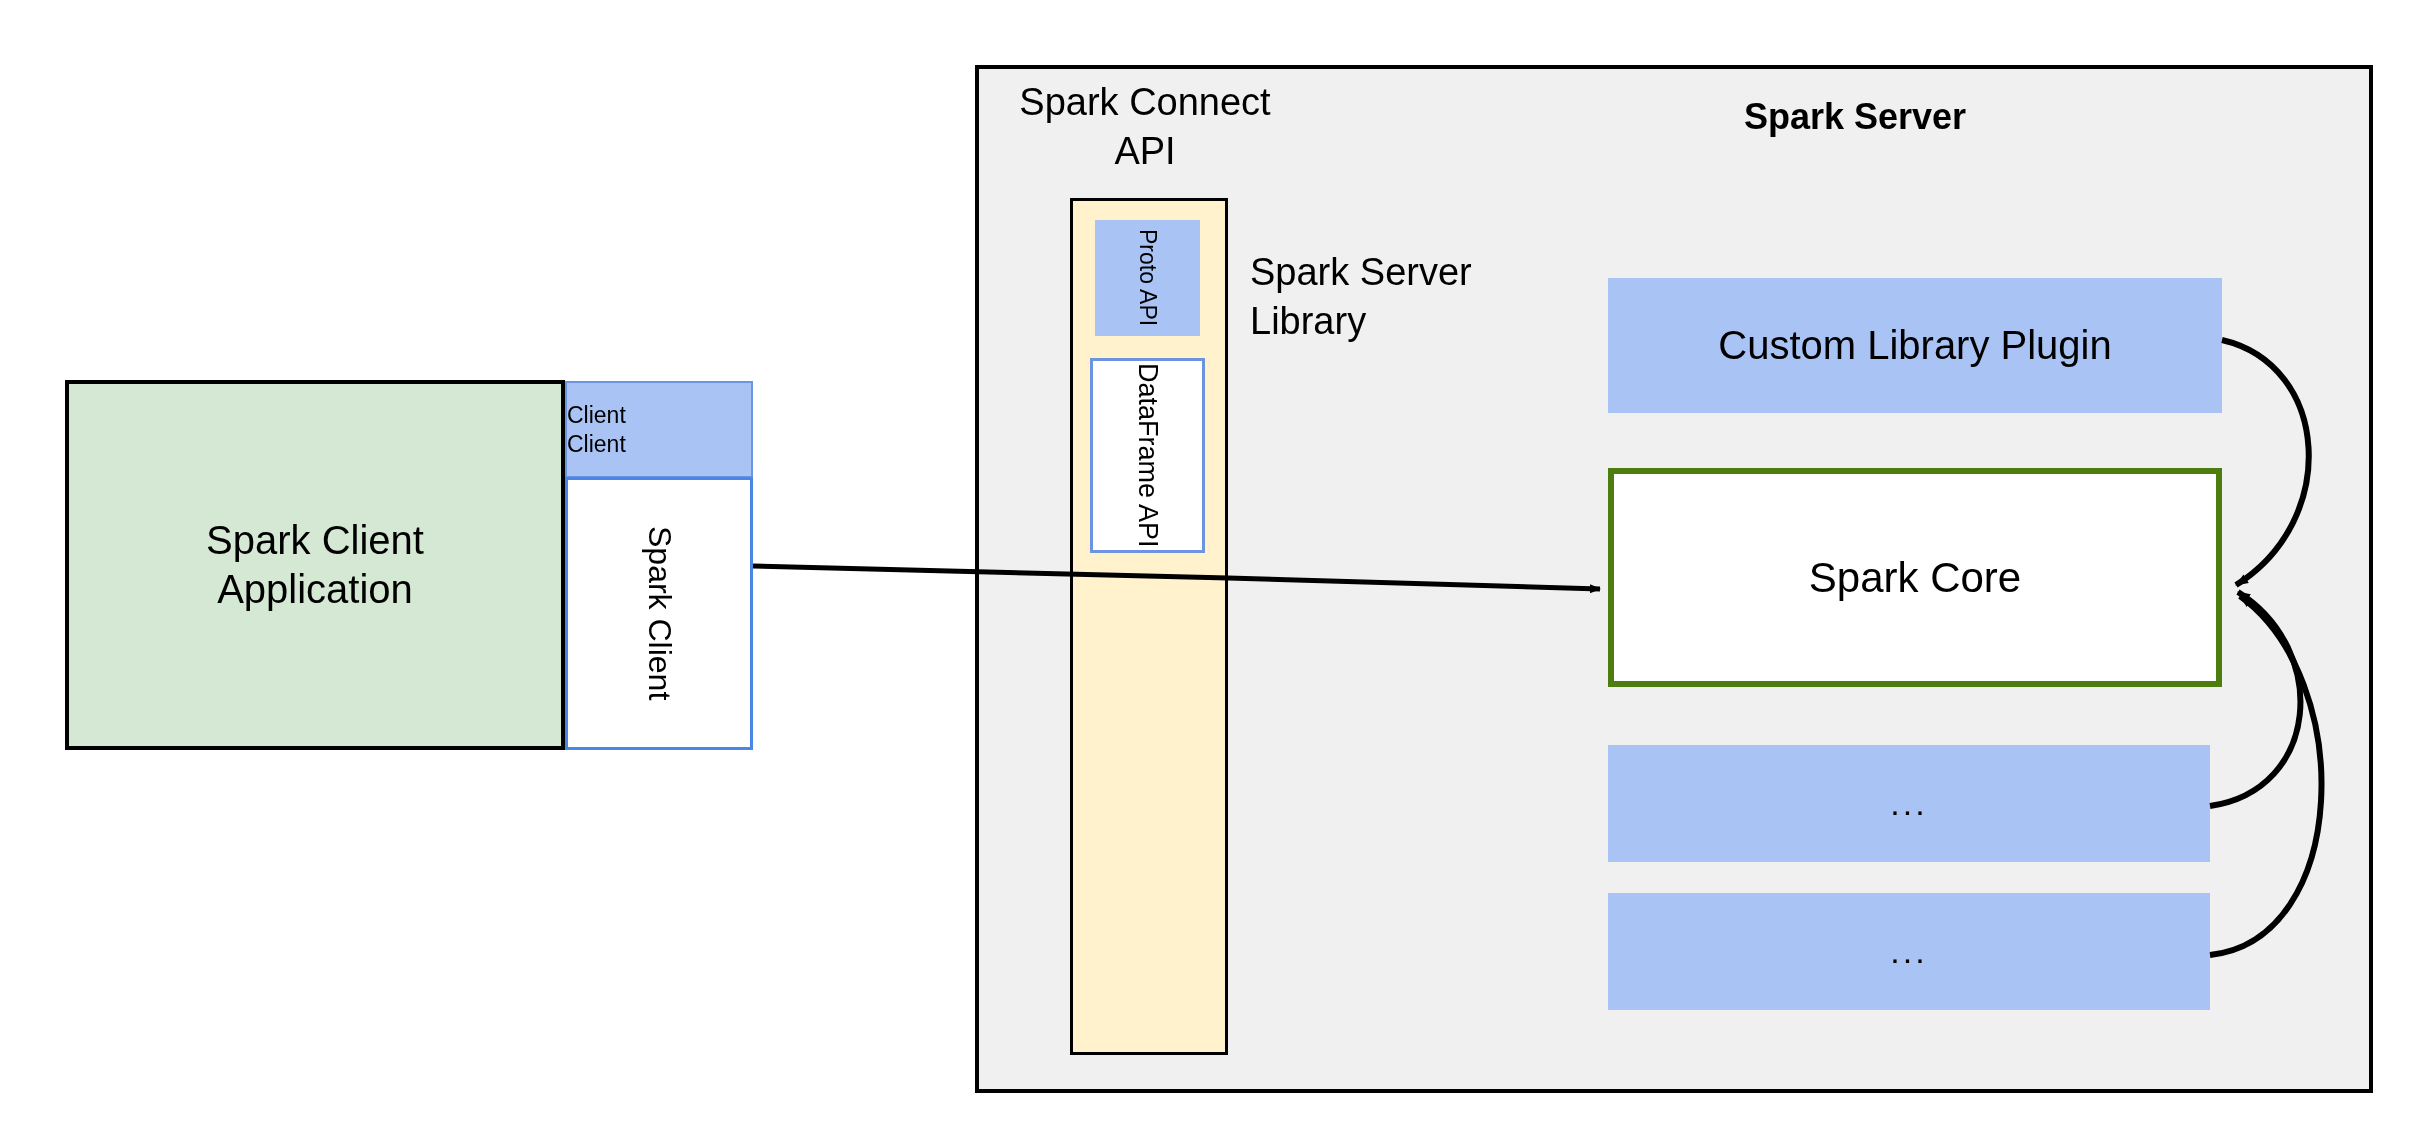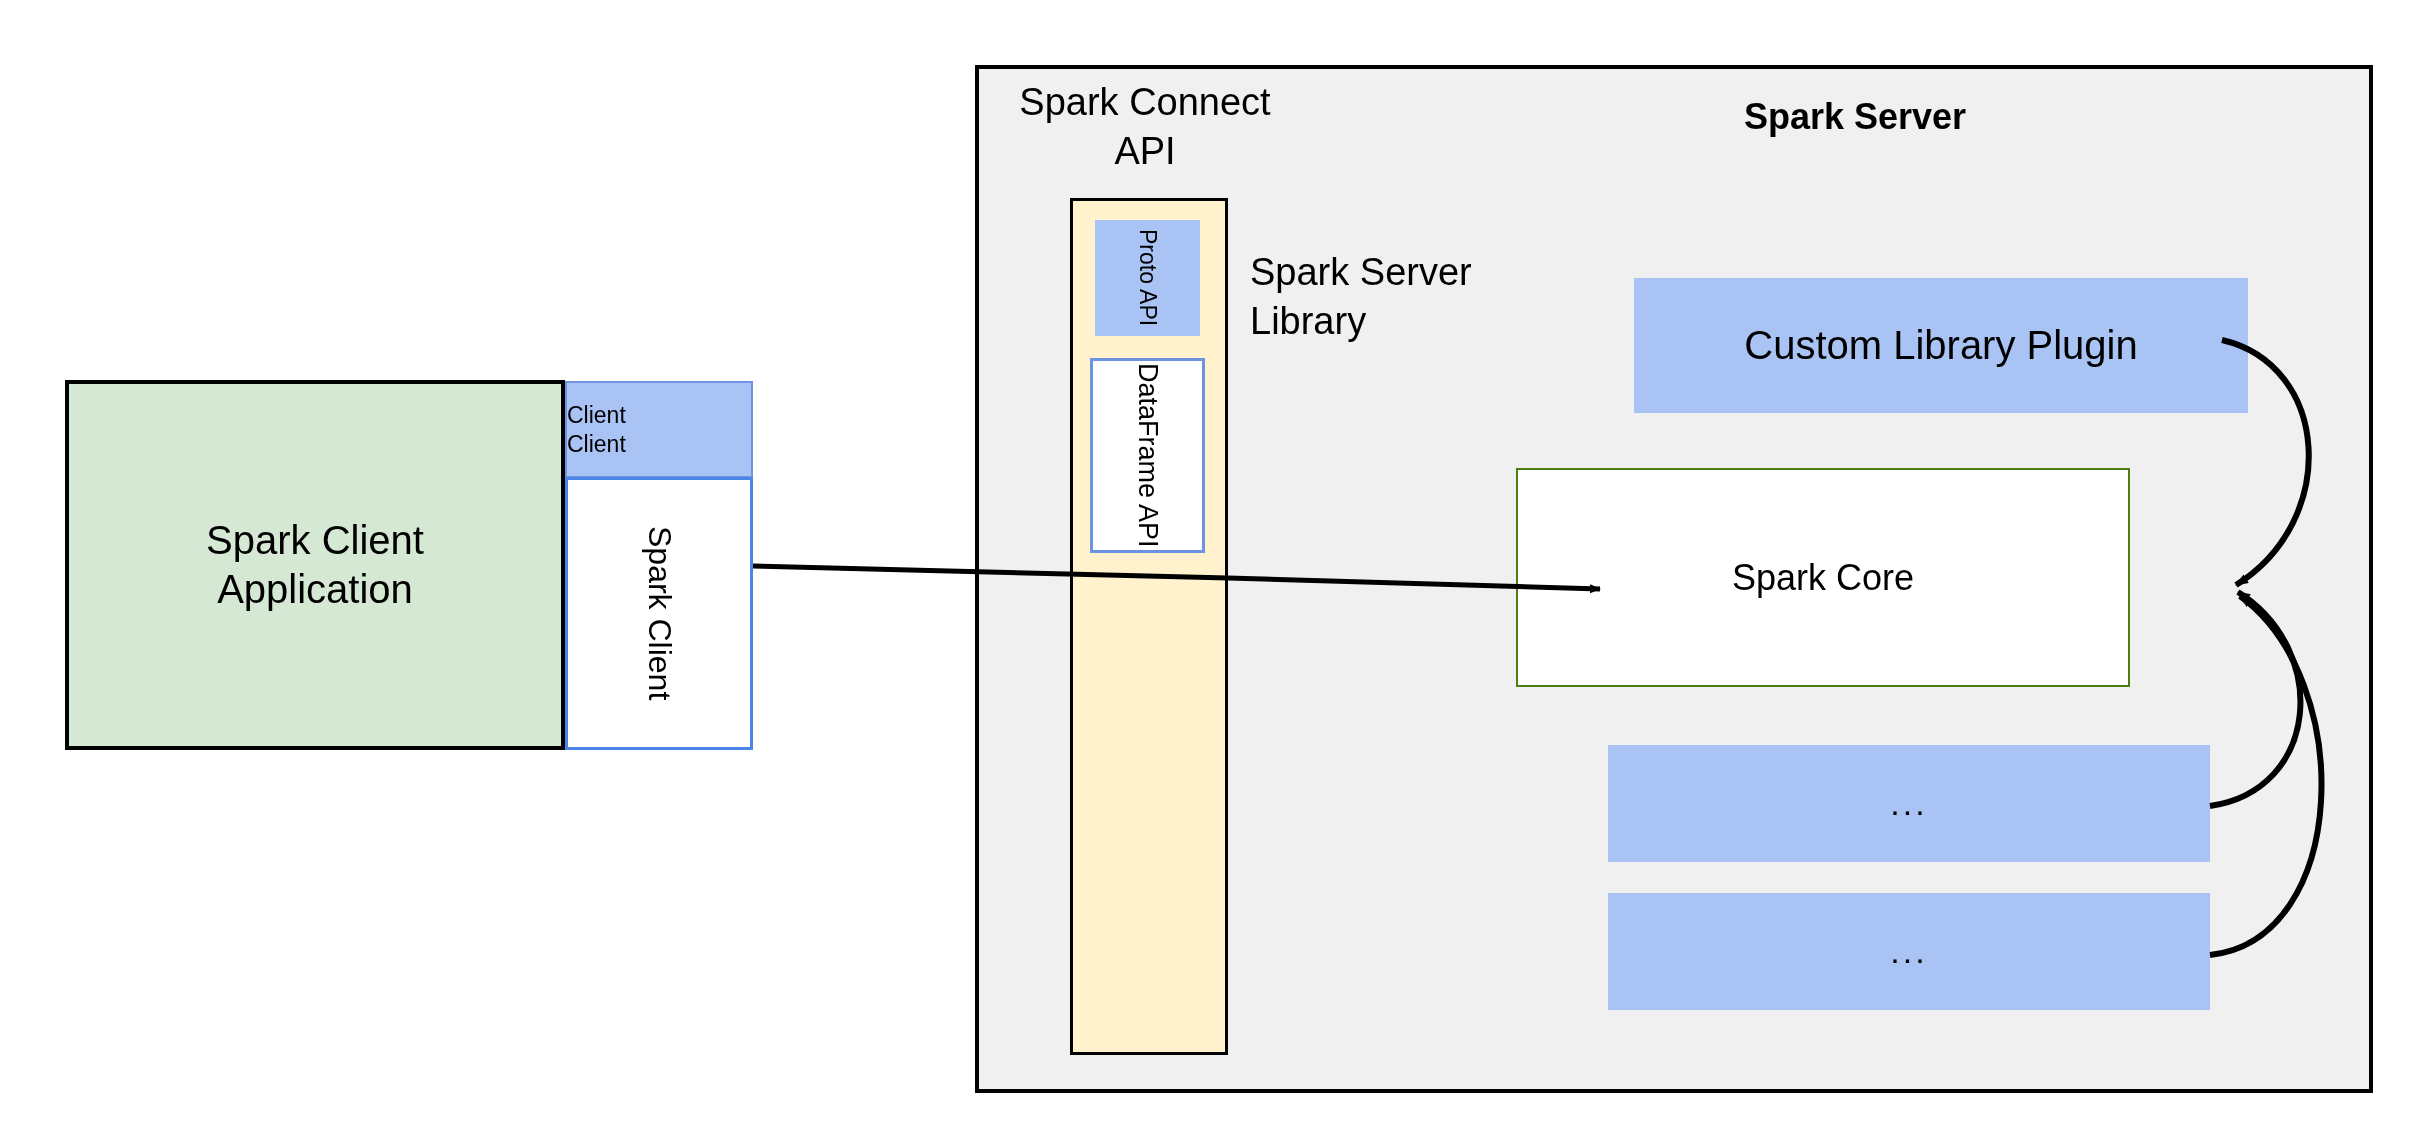--- a/index.html
+++ b/index.html
@@ -127,31 +127,31 @@
   
   .plugin-box {
     position: absolute;
     left: 1608px;
     width: 614px;
     background: #a9c4f4;
     display: flex; align-items: center; justify-content: center;
     font-size: 40px;
     z-index: 3;
   }
-  .plugin-box.custom  { top: 278px; height: 135px; margin-left: 26px; }
+  .plugin-box.custom  { top: 278px; height: 135px; }
   .plugin-box.dots1   { top: 745px; height: 117px; width: 602px; font-size: 34px; letter-spacing: 3px; }
   .plugin-box.dots2   { top: 893px; height: 117px; width: 602px; font-size: 34px; letter-spacing: 3px; }
   .spark-core {
     position: absolute;
-    left: 1516px; top: 468px;
+    left: 1608px; top: 468px;
     width: 614px; height: 219px;
     background: #ffffff;
-    border: 2px solid #4d7c0f;
-    display: flex; align-items: center; justify-content: center;
-    font-size: 36px;
+    border: 6px solid #4d7c0f;
+    display: flex; align-items: center; justify-content: center;
+    font-size: 42px;
     z-index: 3;
   }
 
   
   .arrows {
     position: absolute;
     left: 0; top: 0;
     width: 2435px; height: 1135px;
     pointer-events: none;
     z-index: 6;

